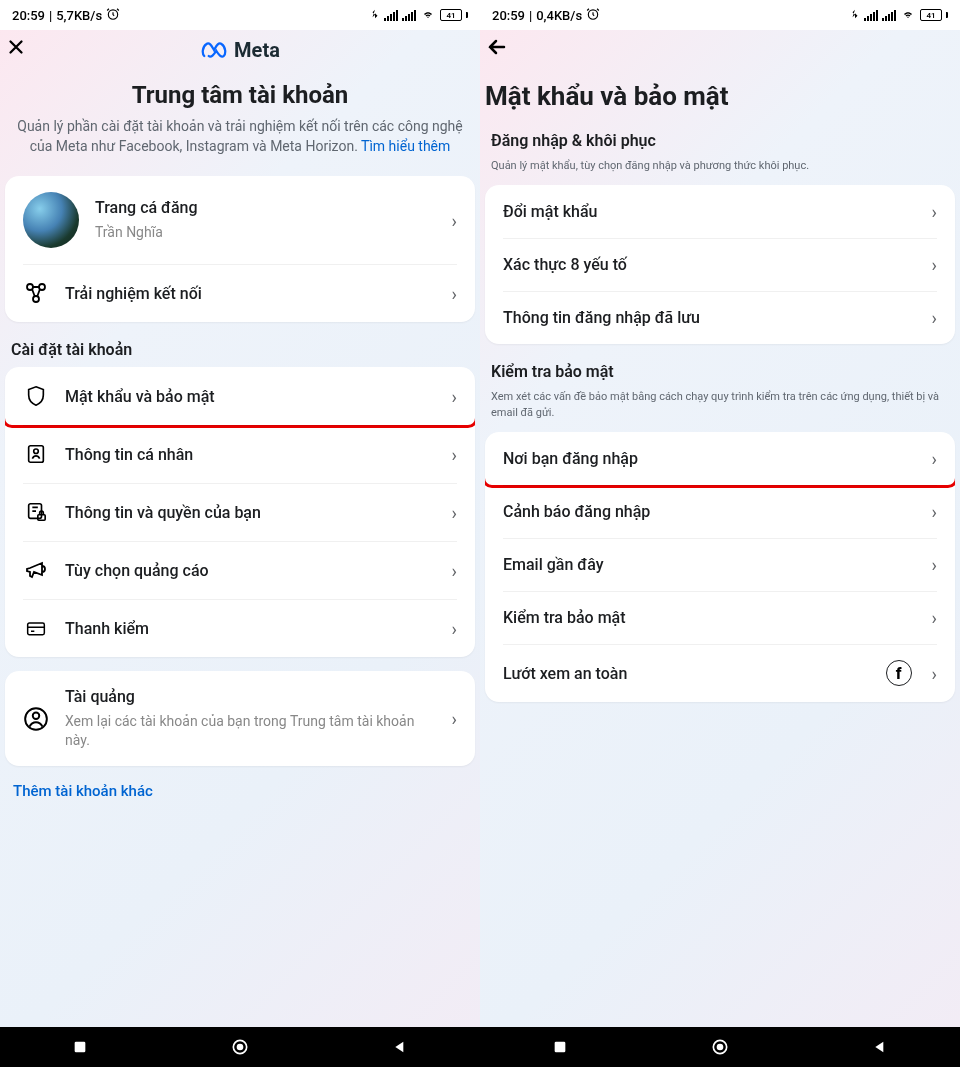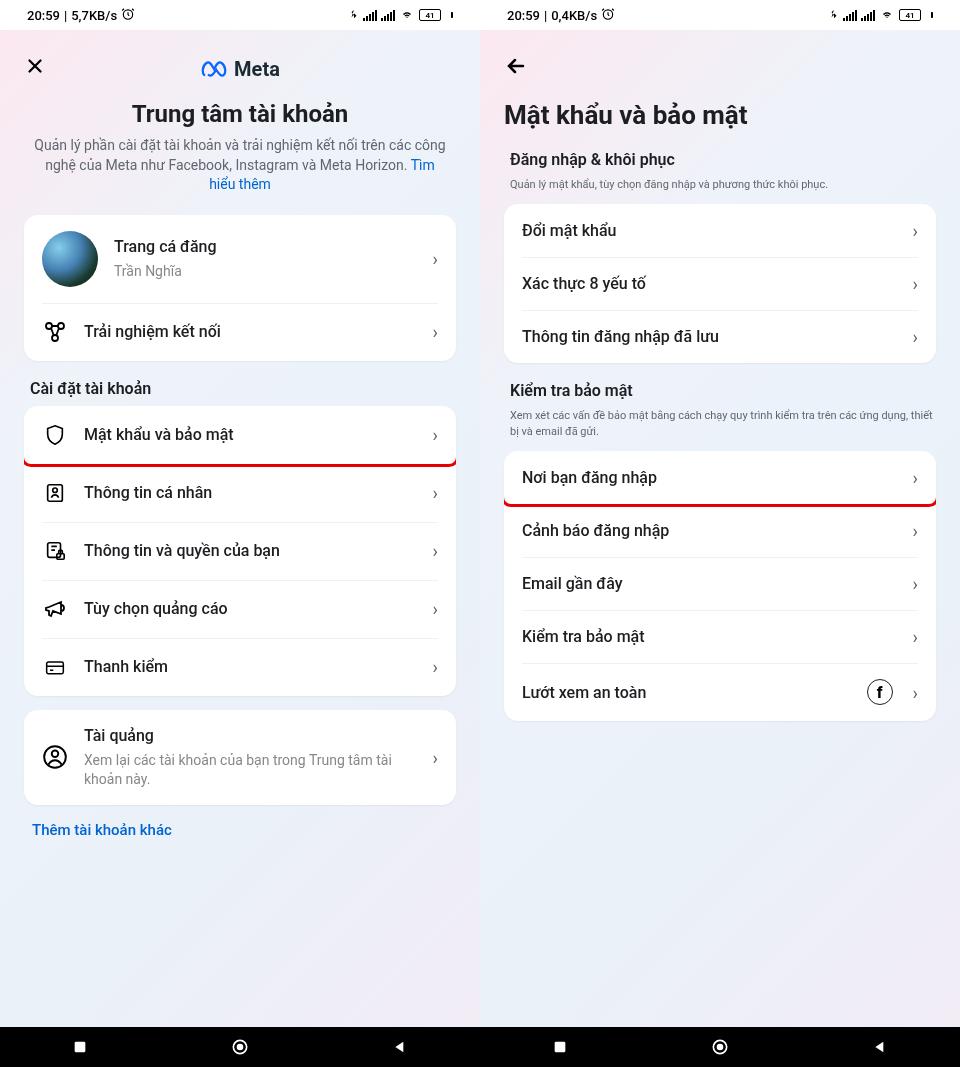--- a/index.html
+++ b/index.html
@@ -1,22 +1,22 @@
 <!DOCTYPE html>
 <html><head>
 <meta charset="utf-8">
 <style>
 * { margin: 0; padding: 0; box-sizing: border-box; font-family: -apple-system, BlinkMacSystemFont, "Segoe UI", Roboto, Helvetica, Arial, sans-serif; }
 body { width: 960px; height: 1067px; background: #000; display: flex; flex-direction: column; }
 .screens { flex: 1; display: flex; }
 .screen { width: 480px; height: 1027px; background: linear-gradient(135deg, #fde7ef 0%, #eef3fa 30%, #eaf1f9 70%, #f2ecf5 100%); display: flex; flex-direction: column; position: relative; }
-.status-bar { height: 30px; background: #fff; display: flex; align-items: center; justify-content: space-between; padding: 0 27px; font-size: 13px; font-weight: 500; color: #000; }
+.status-bar { height: 30px; background: #fff; display: flex; align-items: center; justify-content: space-between; padding: 0 12px; font-size: 13px; font-weight: 500; color: #000; }
 .status-left { display: flex; align-items: center; gap: 4px; }
 .status-right { display: flex; align-items: center; gap: 4px; }
-.content { flex: 1; padding: 24px; overflow: hidden; }
+.content { flex: 1; padding: 5px; overflow: hidden; }
 .header-row { display: flex; align-items: center; margin-bottom: 16px; height: 30px; }
 .header-row .close-x, .header-row .back-arrow { font-size: 24px; font-weight: 400; color: #000; cursor: pointer; }
 .header-row .logo-wrap { flex: 1; display: flex; justify-content: center; align-items: center; }
 .meta-logo { display: flex; align-items: center; gap: 6px; font-size: 20px; font-weight: 700; color: #1c2b33; }
 .meta-logo svg { width: 28px; height: 18px; }
 h1.page-title { font-size: 24px; font-weight: 700; color: #1c1e21; text-align: center; margin-bottom: 8px; }
 h1.page-title.left { text-align: left; font-size: 26px; margin-bottom: 20px; }
 .subtitle { font-size: 14px; color: #606770; text-align: center; line-height: 1.4; margin-bottom: 20px; padding: 0 8px; }
 .subtitle a { color: #0064d1; text-decoration: none; }
 .section-label { font-size: 16px; font-weight: 600; color: #1c1e21; margin: 18px 0 8px 6px; }
@@ -29,21 +29,21 @@
 .row .avatar { width: 56px; height: 56px; border-radius: 50%; flex-shrink: 0; background: radial-gradient(circle at 30% 30%, #87ceeb 0%, #4682b4 40%, #1a3a2e 70%, #0d1f17 100%); }
 .row .text { flex: 1; min-width: 0; }
 .row .title { font-size: 16px; font-weight: 500; color: #1c1e21; }
 .row .sub { font-size: 14px; color: #888; margin-top: 6px; line-height: 1.35; }
 .row .chevron { color: #65676b; font-size: 18px; flex-shrink: 0; }
 .row .fb-badge { width: 26px; height: 26px; border: 1.5px solid #1c1e21; border-radius: 50%; display: flex; align-items: center; justify-content: center; font-weight: 800; font-size: 16px; margin-right: 4px; }
 .highlight { border: 3px solid #e60000; border-radius: 10px; margin: -3px; }
 .link-row { padding: 16px 8px 0 8px; color: #0064d1; font-size: 15px; font-weight: 500; cursor: pointer; }
 .nav-bar { height: 40px; background: #000; display: flex; align-items: center; justify-content: space-around; }
 .nav-bar .nav-item { width: 20px; height: 20px; display: flex; align-items: center; justify-content: center; }
-.battery { display: inline-flex; align-items: center; gap: 10px; }
+.battery { display: inline-flex; align-items: center; gap: 4px; }
 .battery-body { width: 22px; height: 12px; border: 1px solid #000; border-radius: 2px; position: relative; display: flex; align-items: center; justify-content: center; font-size: 8px; font-weight: 600; }
 .battery-tip { width: 2px; height: 6px; background: #000; border-radius: 0 1px 1px 0; }
 .signal-bars { display: inline-flex; align-items: flex-end; gap: 1px; height: 12px; }
 .signal-bars span { width: 2px; background: #000; }
 .signal-bars span:nth-child(1){height:3px}.signal-bars span:nth-child(2){height:5px}.signal-bars span:nth-child(3){height:7px}.signal-bars span:nth-child(4){height:9px}.signal-bars span:nth-child(5){height:11px}
 </style>
 </head>
 <body>
 
 <div class="screens">

